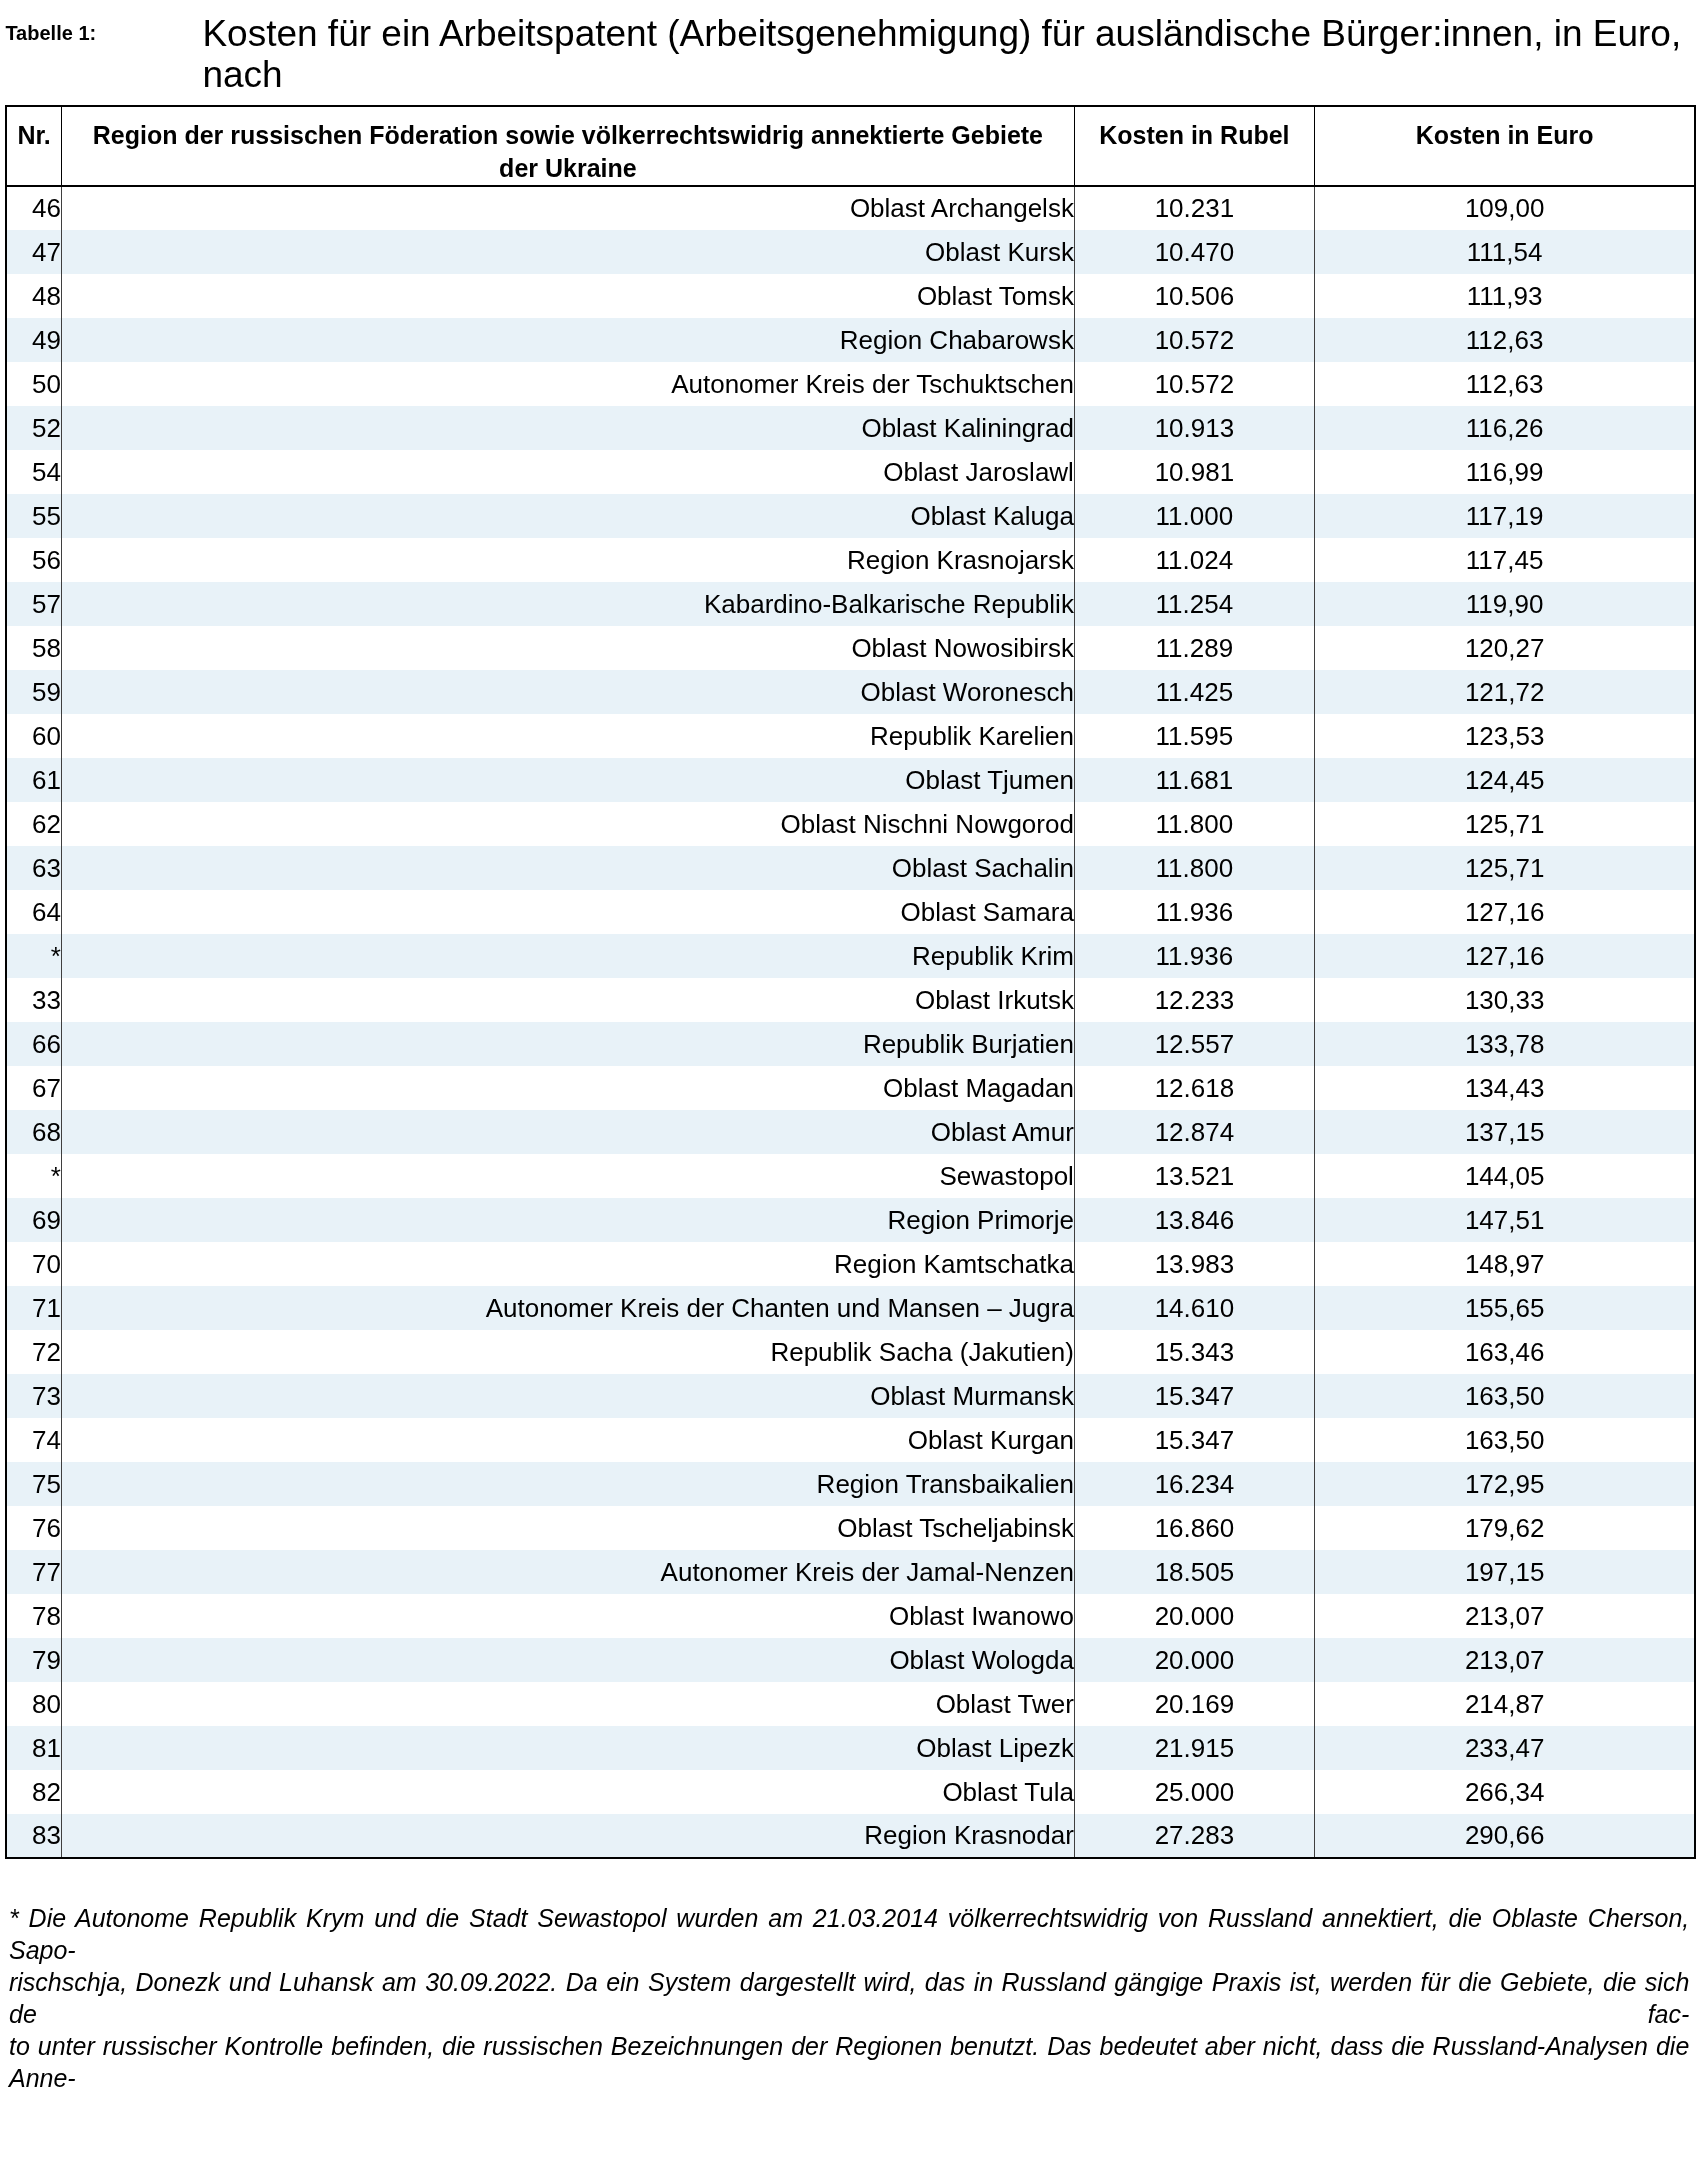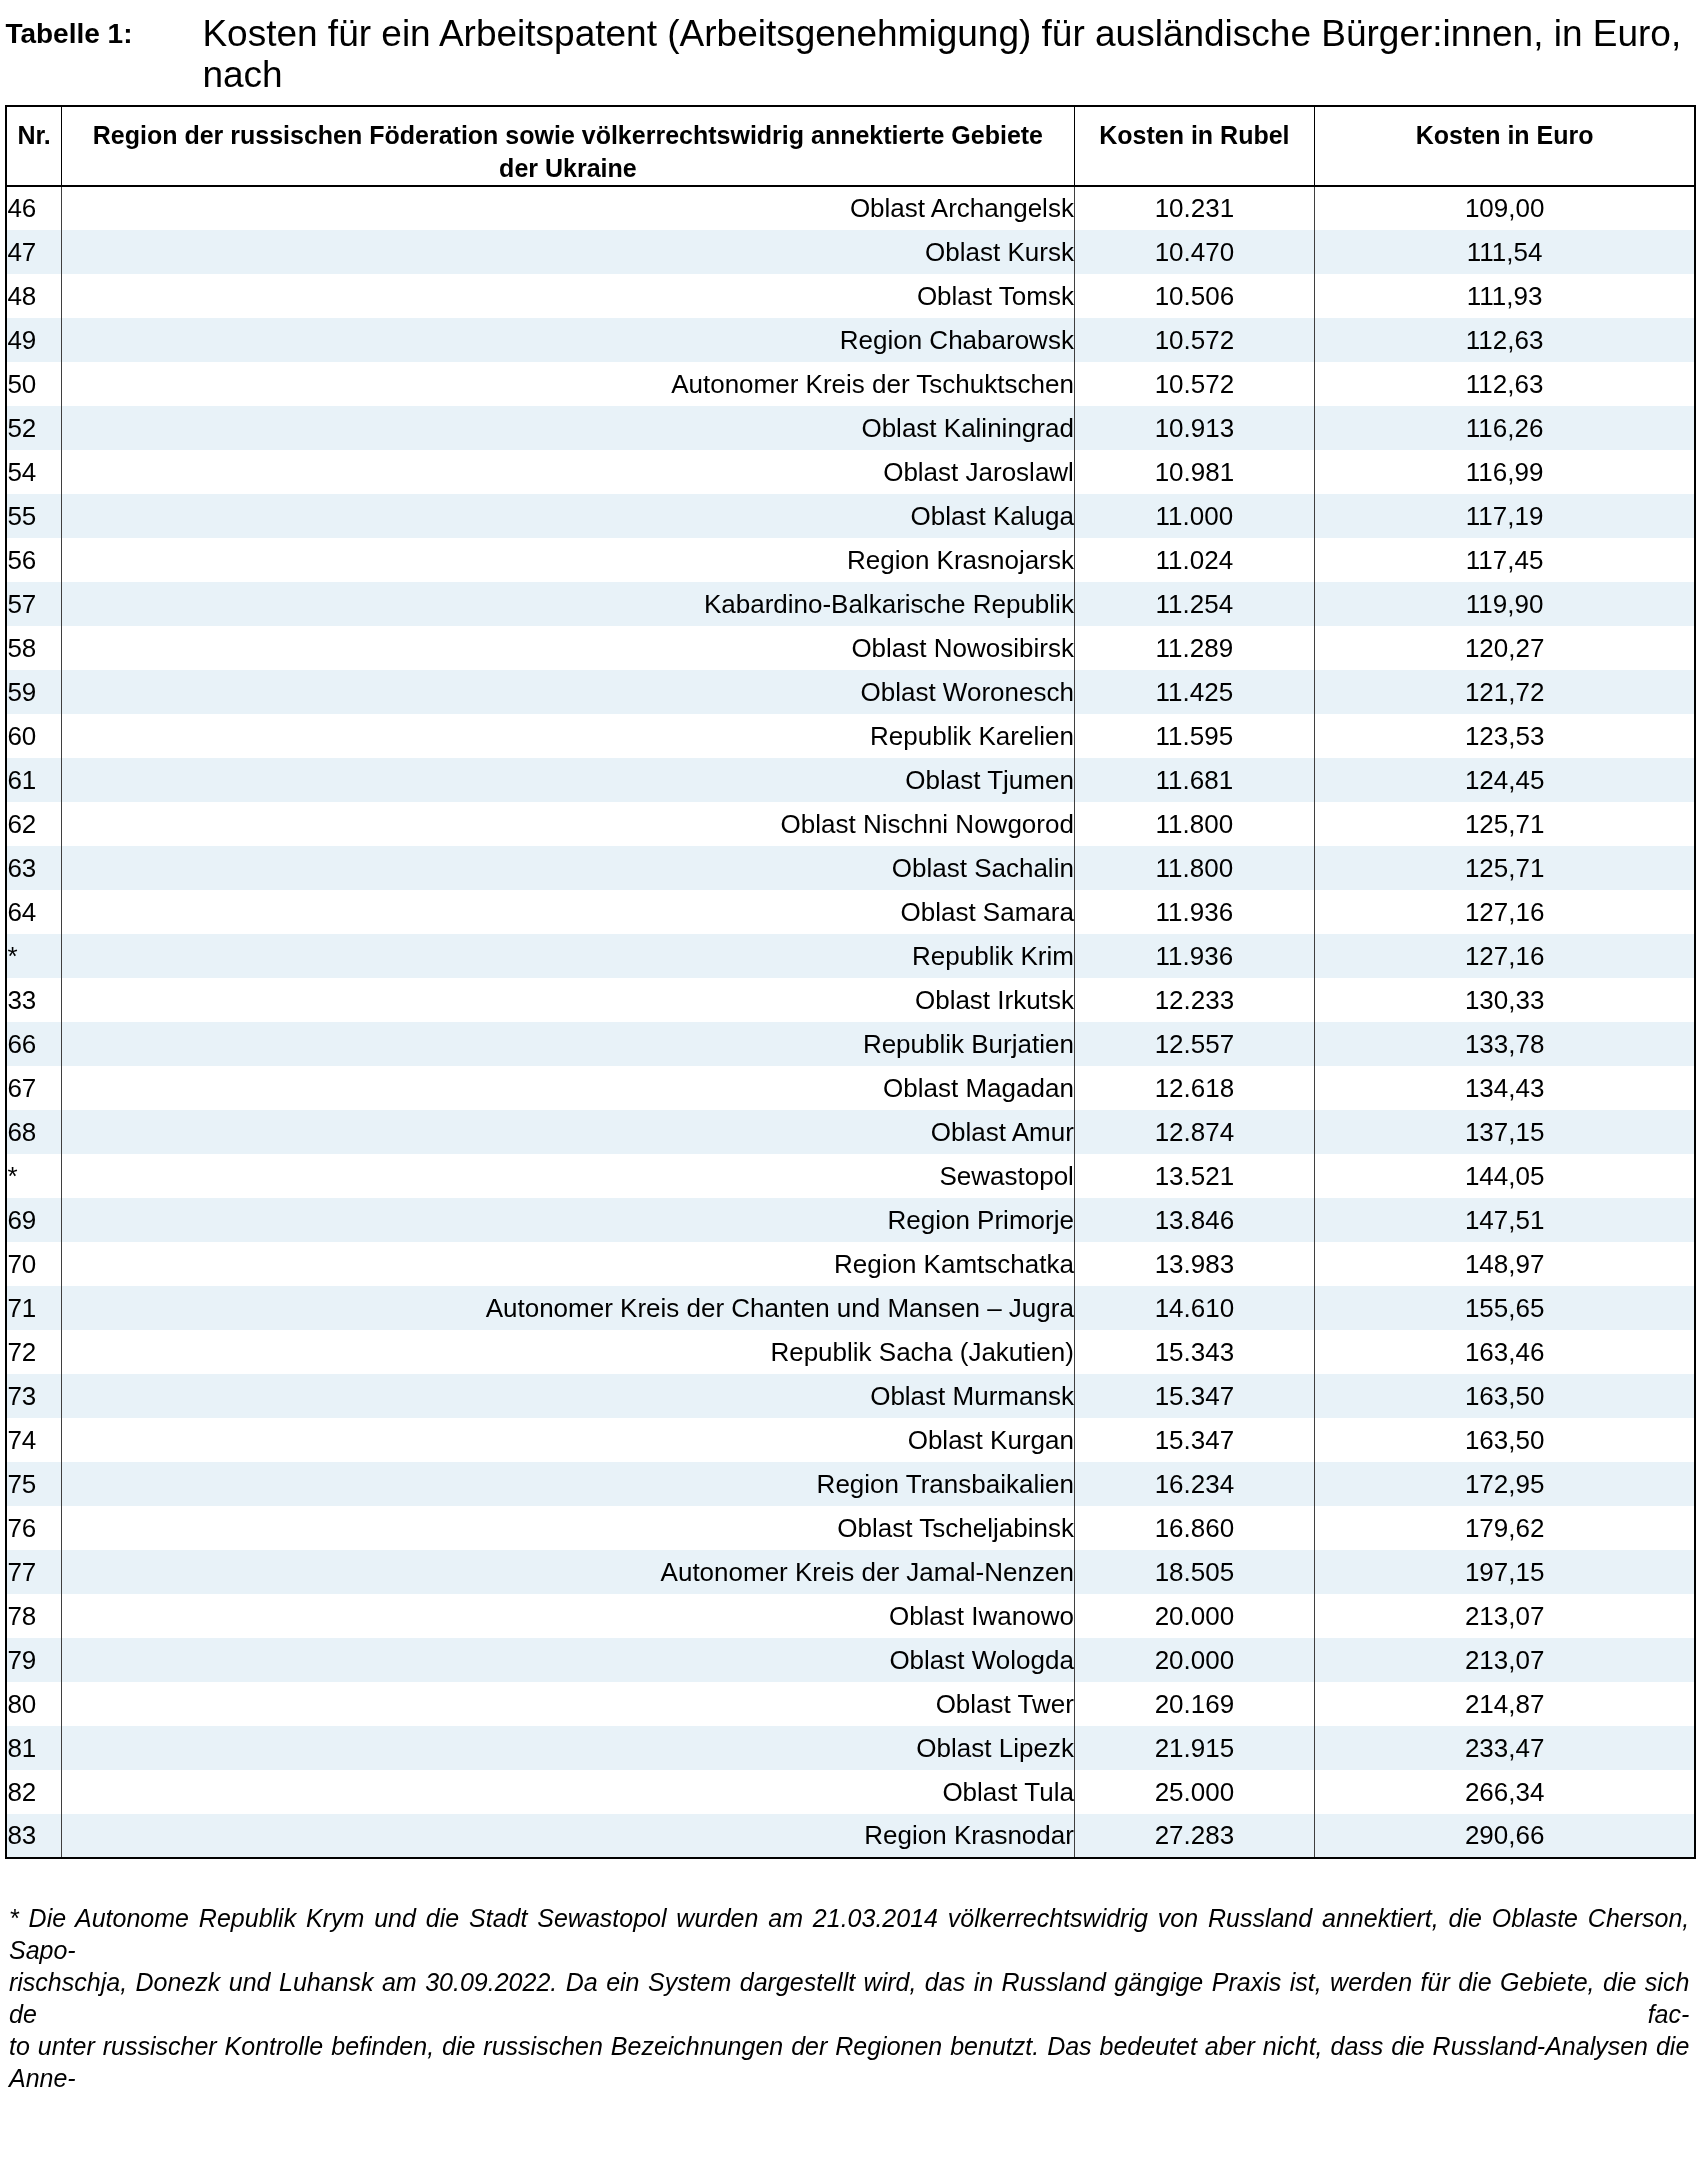--- a/index.html
+++ b/index.html
@@ -17,21 +17,21 @@
     font-family:"Liberation Sans", sans-serif;
     -webkit-font-smoothing:antialiased;
   }
   .page{padding:12.6px 6.3px 0 5.4px;}
 
   
   .title-row{display:flex;align-items:flex-start;}
   .title-label{
     flex:0 0 197px;
     font-weight:bold;
-    font-size:28px;
+    font-size:20px;
     line-height:41px;
   }
   .title-text{
     font-weight:normal;
     font-size:37px;
     line-height:41px;
   }
   .title-line{display:block;}
 
   
@@ -66,21 +66,21 @@
     font-size:26px;
     padding:0;
     box-sizing:border-box;
     border-left:1.4px solid var(--divider);
     border-right:1.4px solid var(--divider);
     vertical-align:middle;
     white-space:nowrap;
     overflow:hidden;
   }
   tbody tr:nth-child(even){background:var(--stripe);}
-  td.nr{text-align:left;}
+  td.nr{text-align:right;}
   td.region{text-align:right;padding-left:26px;}
   td.rubel,td.euro{text-align:center;}
 
   
   .footnote{
     margin:43px 5.4px 0 3.6px;
     font-style:italic;
     font-size:25px;
     line-height:32px;
   }

